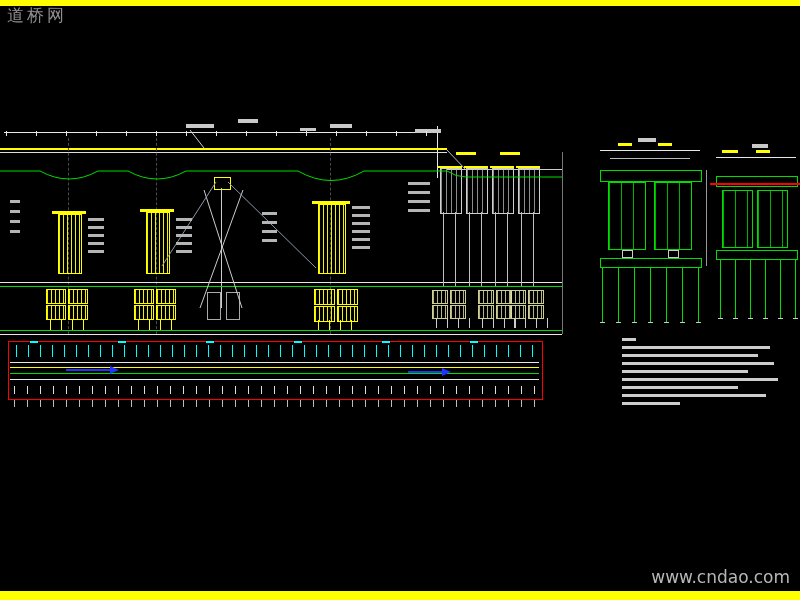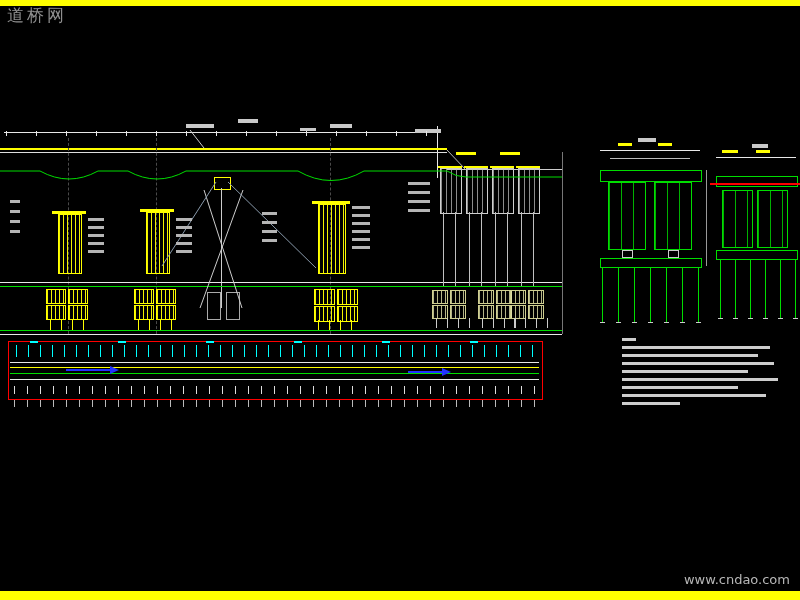--- a/index.html
+++ b/index.html
@@ -14,21 +14,21 @@
   .hatchG{position:absolute;border:1px solid #cfcf90;
           background:repeating-linear-gradient(90deg,rgba(225,225,170,.8) 0 1px,transparent 1px 4px);}
   .wbox{position:absolute;border:1px solid #cfcfcf;
         background:repeating-linear-gradient(90deg,rgba(200,200,200,.7) 0 1px,transparent 1px 5px);}
   .gbox{position:absolute;border:1px solid #00dd00;}
   .cellHatch{background:repeating-linear-gradient(90deg,rgba(0,221,0,.8) 0 1px,transparent 1px 12px);}
   .dashedCL{position:absolute;width:0;border-left:1px dashed #4a4a4a;}
   .tri{position:absolute;width:0;height:0;border-top:4px solid transparent;
        border-bottom:4px solid transparent;border-left:9px solid #2233ff;}
   #wm-top{position:absolute;left:7px;top:4px;font-size:17px;letter-spacing:3px;color:#8f8f8f;}
-  #wm-bottom{position:absolute;right:10px;bottom:13px;font-size:13px;color:#b7b7b7;}
+  #wm-bottom{position:absolute;right:10px;bottom:13px;font-size:17px;color:#b7b7b7;}
   .bar{position:absolute;left:0;width:800px;background:#ffff00;}
 </style>
 </head>
 <body>
 
 <div id="canvas">
 
   <div class="bar" style="top:0;height:6px;"></div>
   <div class="bar" style="top:591px;height:9px;"></div>
 

